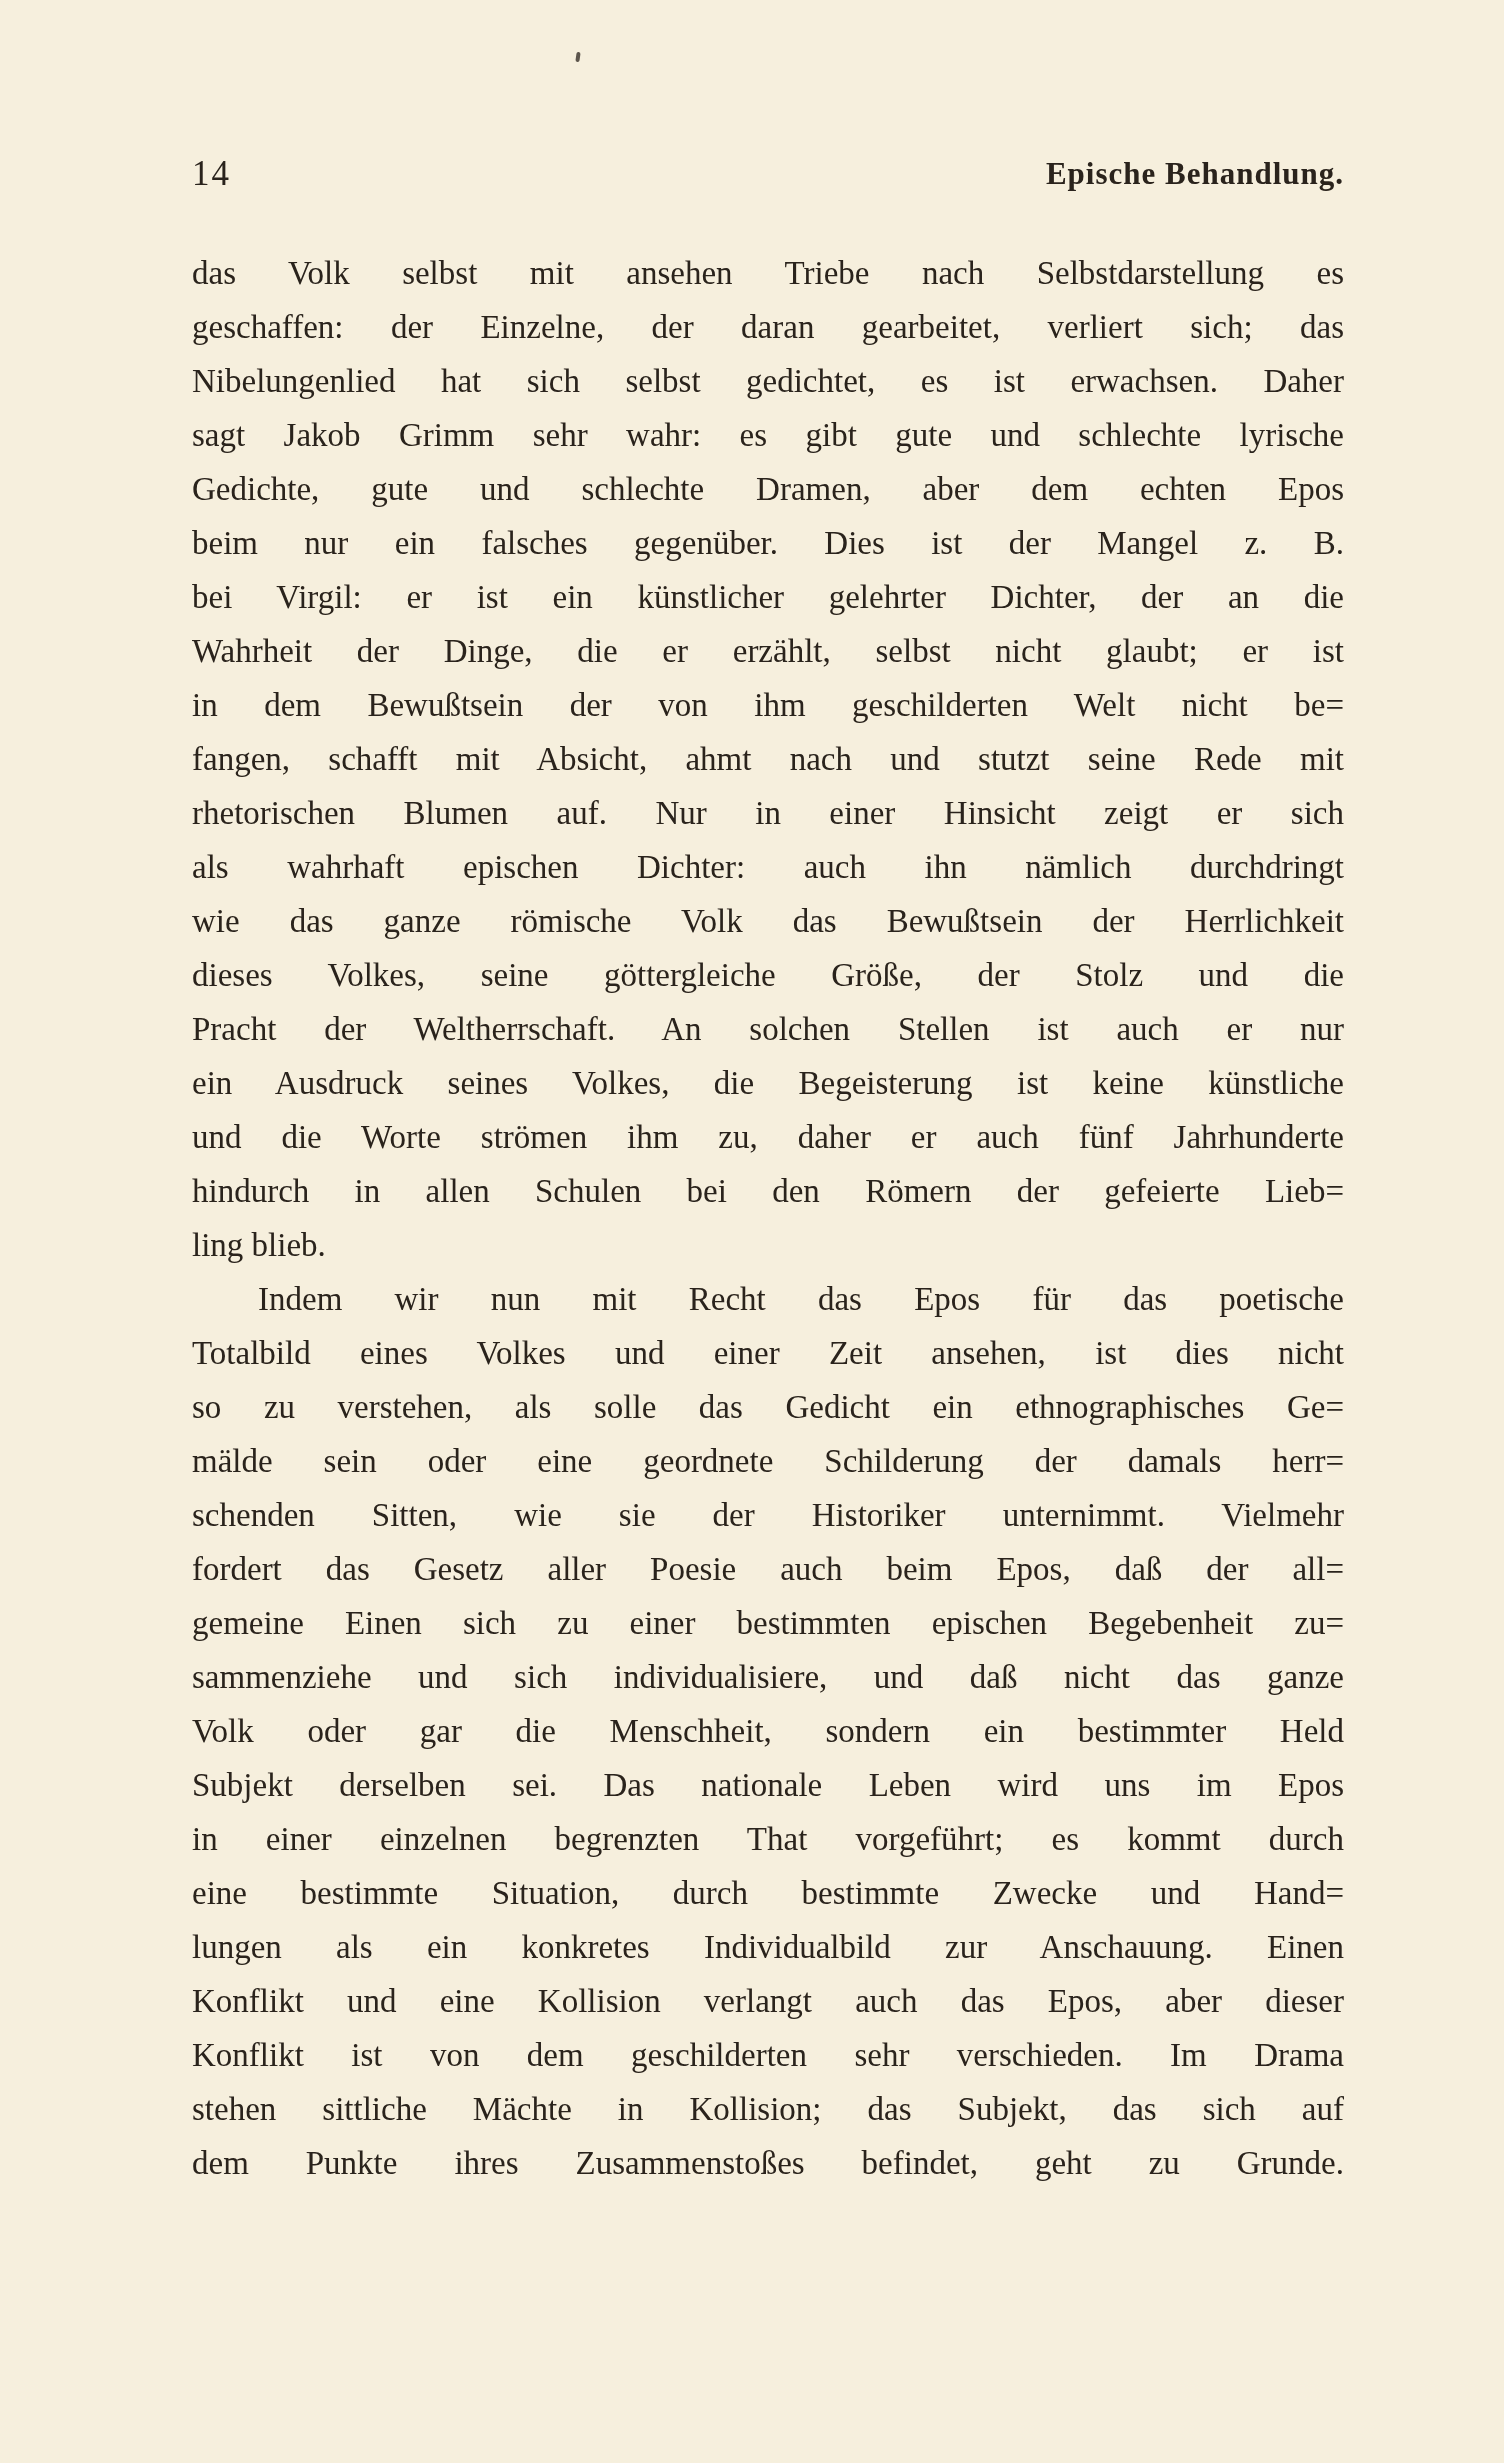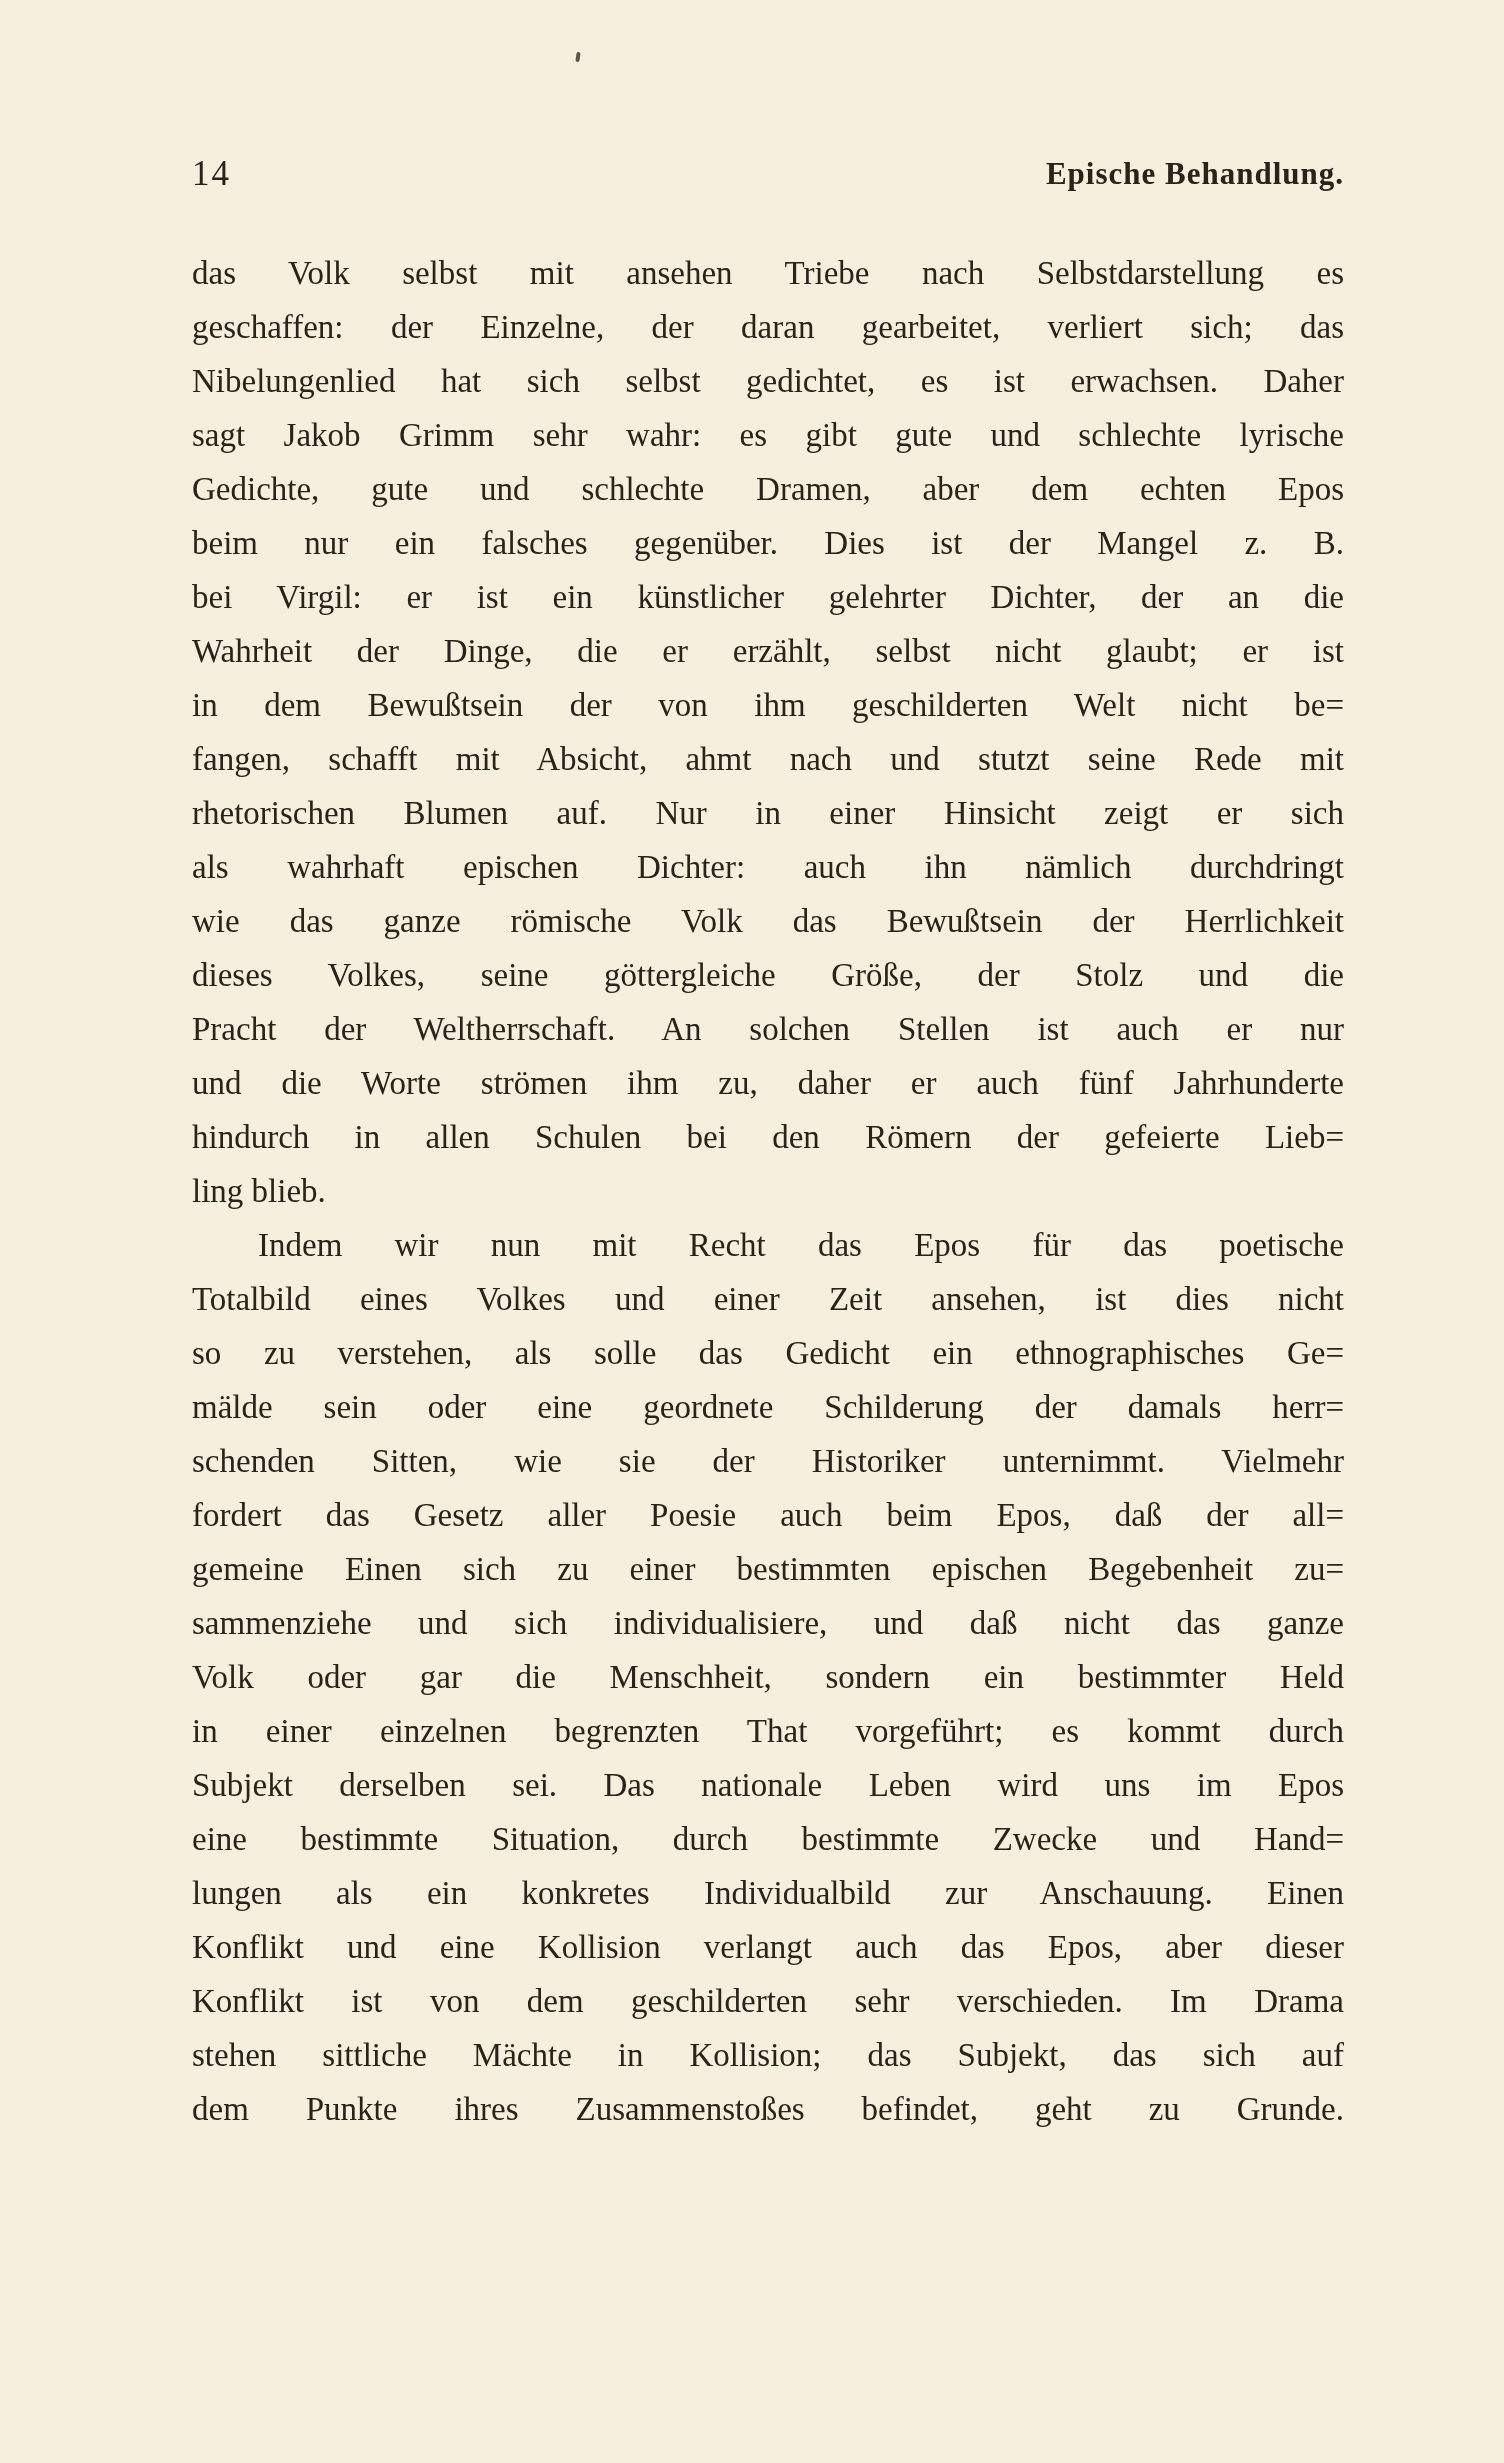--- a/index.html
+++ b/index.html
@@ -86,37 +86,38 @@
       <div class="line">beim nur ein falsches gegenüber. Dies ist der Mangel z. B.</div>
       <div class="line">bei Virgil: er ist ein künstlicher gelehrter Dichter, der an die</div>
       <div class="line">Wahrheit der Dinge, die er erzählt, selbst nicht glaubt; er ist</div>
       <div class="line">in dem Bewußtsein der von ihm geschilderten Welt nicht be=</div>
       <div class="line">fangen, schafft mit Absicht, ahmt nach und stutzt seine Rede mit</div>
       <div class="line">rhetorischen Blumen auf.  Nur in einer Hinsicht zeigt er sich</div>
       <div class="line">als wahrhaft epischen Dichter: auch ihn nämlich durchdringt</div>
       <div class="line">wie das ganze römische Volk das Bewußtsein der Herrlichkeit</div>
       <div class="line">dieses Volkes, seine göttergleiche Größe, der Stolz und die</div>
       <div class="line">Pracht der Weltherrschaft.  An solchen Stellen ist auch er nur</div>
+      <div class="line">ein Ausdruck seines Volkes, die Begeisterung ist keine künstliche</div>
       <div class="line">und die Worte strömen ihm zu, daher er auch fünf Jahrhunderte</div>
       <div class="line">hindurch in allen Schulen bei den Römern der gefeierte Lieb=</div>
       <div class="line short">ling blieb.</div>
     </div>
 
     <div class="para">
       <div class="line indent">Indem wir nun mit Recht das Epos für das poetische</div>
       <div class="line">Totalbild eines Volkes und einer Zeit ansehen, ist dies nicht</div>
       <div class="line">so zu verstehen, als solle das Gedicht ein ethnographisches Ge=</div>
       <div class="line">mälde sein oder eine geordnete Schilderung der damals herr=</div>
       <div class="line">schenden Sitten, wie sie der Historiker unternimmt.  Vielmehr</div>
       <div class="line">fordert das Gesetz aller Poesie auch beim Epos, daß der all=</div>
       <div class="line">gemeine Einen sich zu einer bestimmten epischen Begebenheit zu=</div>
       <div class="line">sammenziehe und sich individualisiere, und daß nicht das ganze</div>
       <div class="line">Volk oder gar die Menschheit, sondern ein bestimmter Held</div>
+      <div class="line">Subjekt derselben sei.  Das nationale Leben wird uns im Epos</div>
       <div class="line">in einer einzelnen begrenzten That vorgeführt; es kommt durch</div>
-      <div class="line">Subjekt derselben sei.  Das nationale Leben wird uns im Epos</div>
       <div class="line">eine bestimmte Situation, durch bestimmte Zwecke und Hand=</div>
       <div class="line">lungen als ein konkretes Individualbild zur Anschauung.  Einen</div>
       <div class="line">Konflikt und eine Kollision verlangt auch das Epos, aber dieser</div>
       <div class="line">Konflikt ist von dem geschilderten sehr verschieden.  Im Drama</div>
       <div class="line">stehen sittliche Mächte in Kollision; das Subjekt, das sich auf</div>
       <div class="line">dem Punkte ihres Zusammenstoßes befindet, geht zu Grunde.</div>
     </div>
 
   </div>
 </div>

